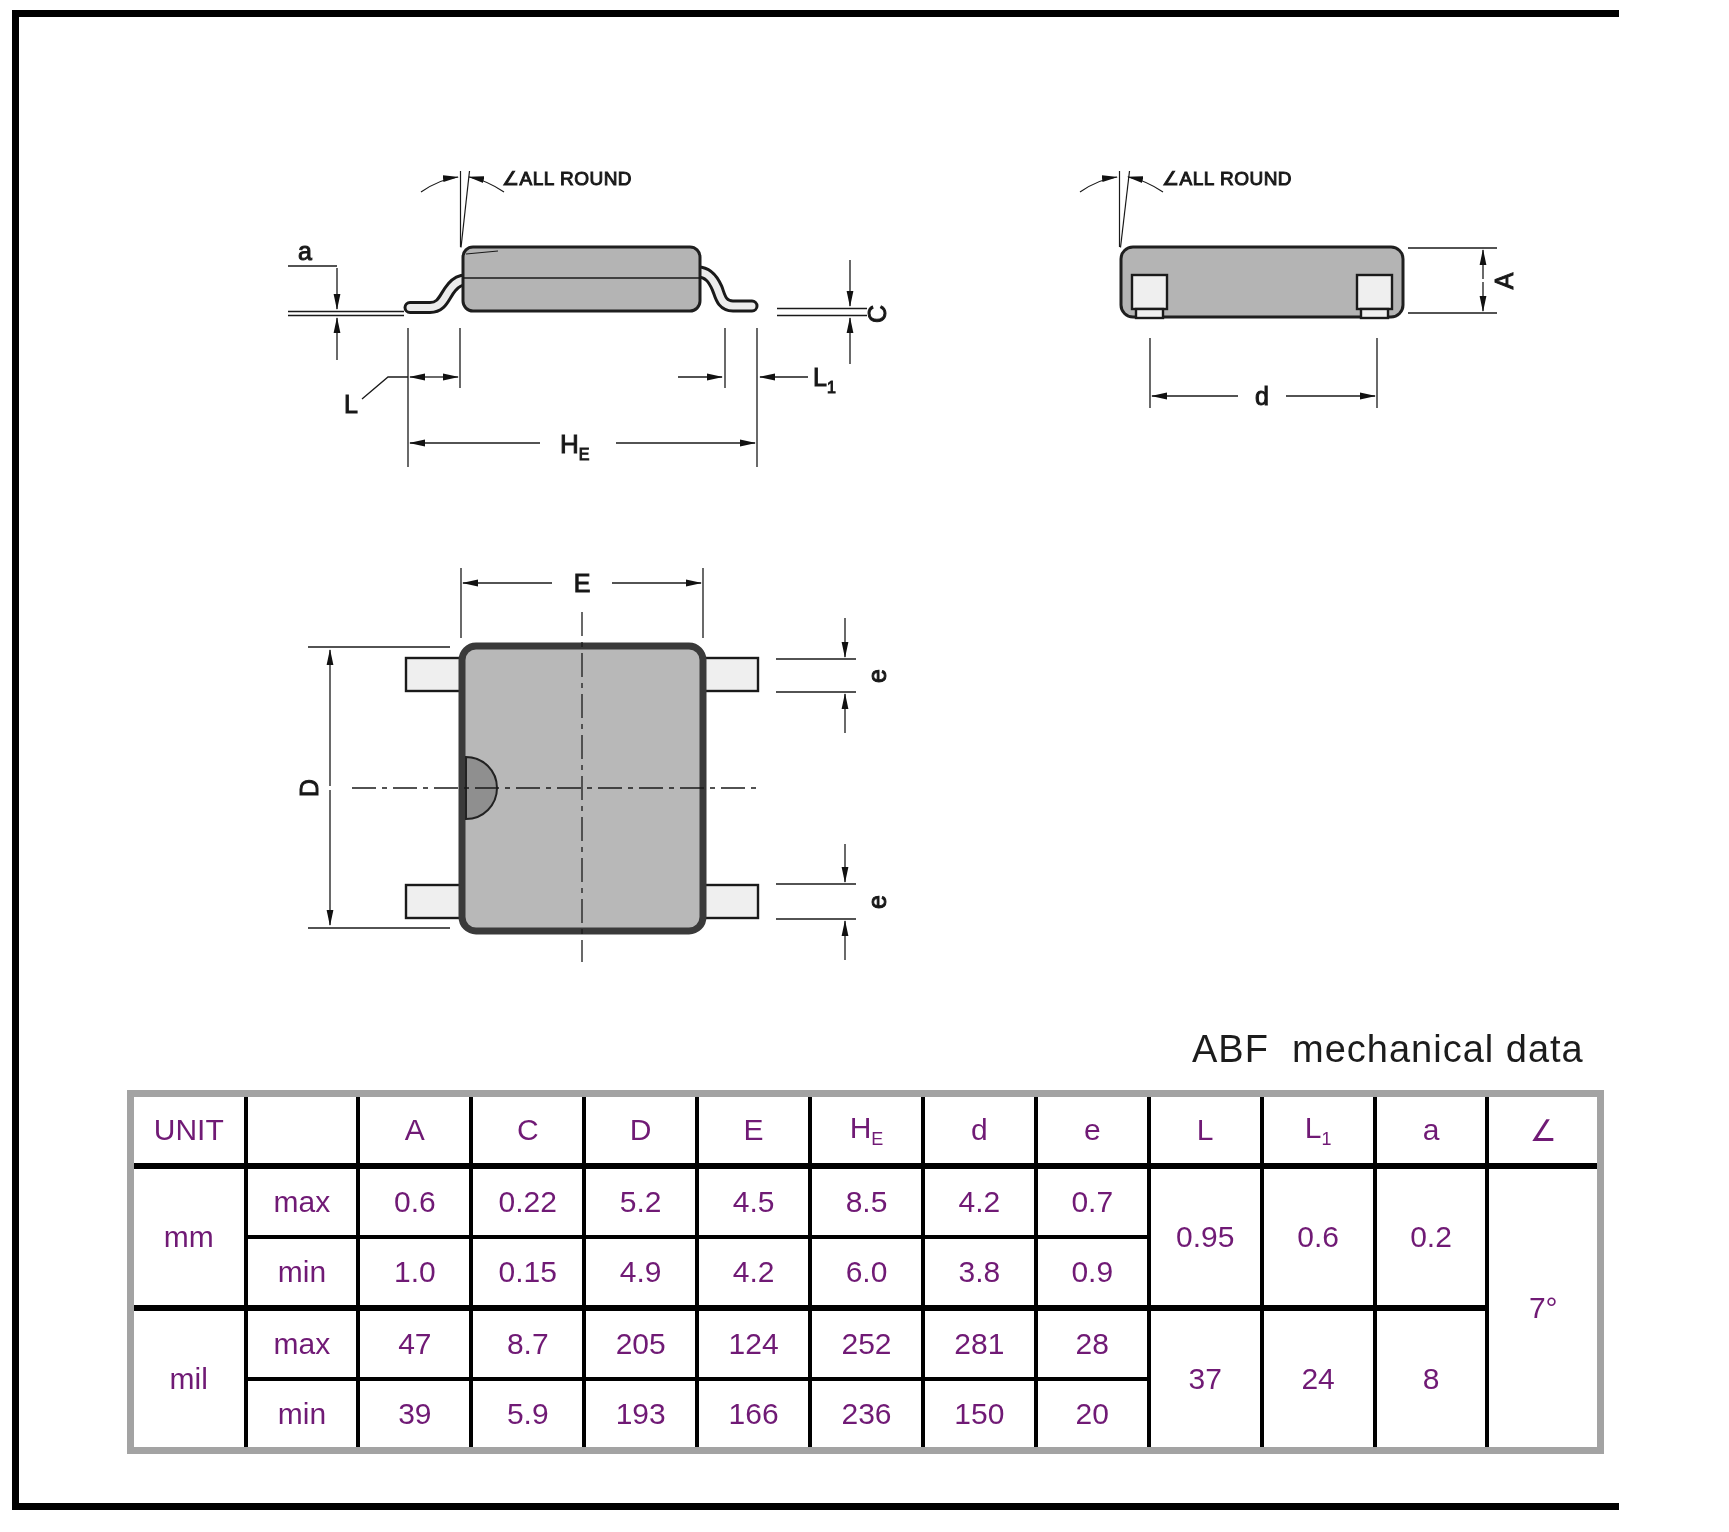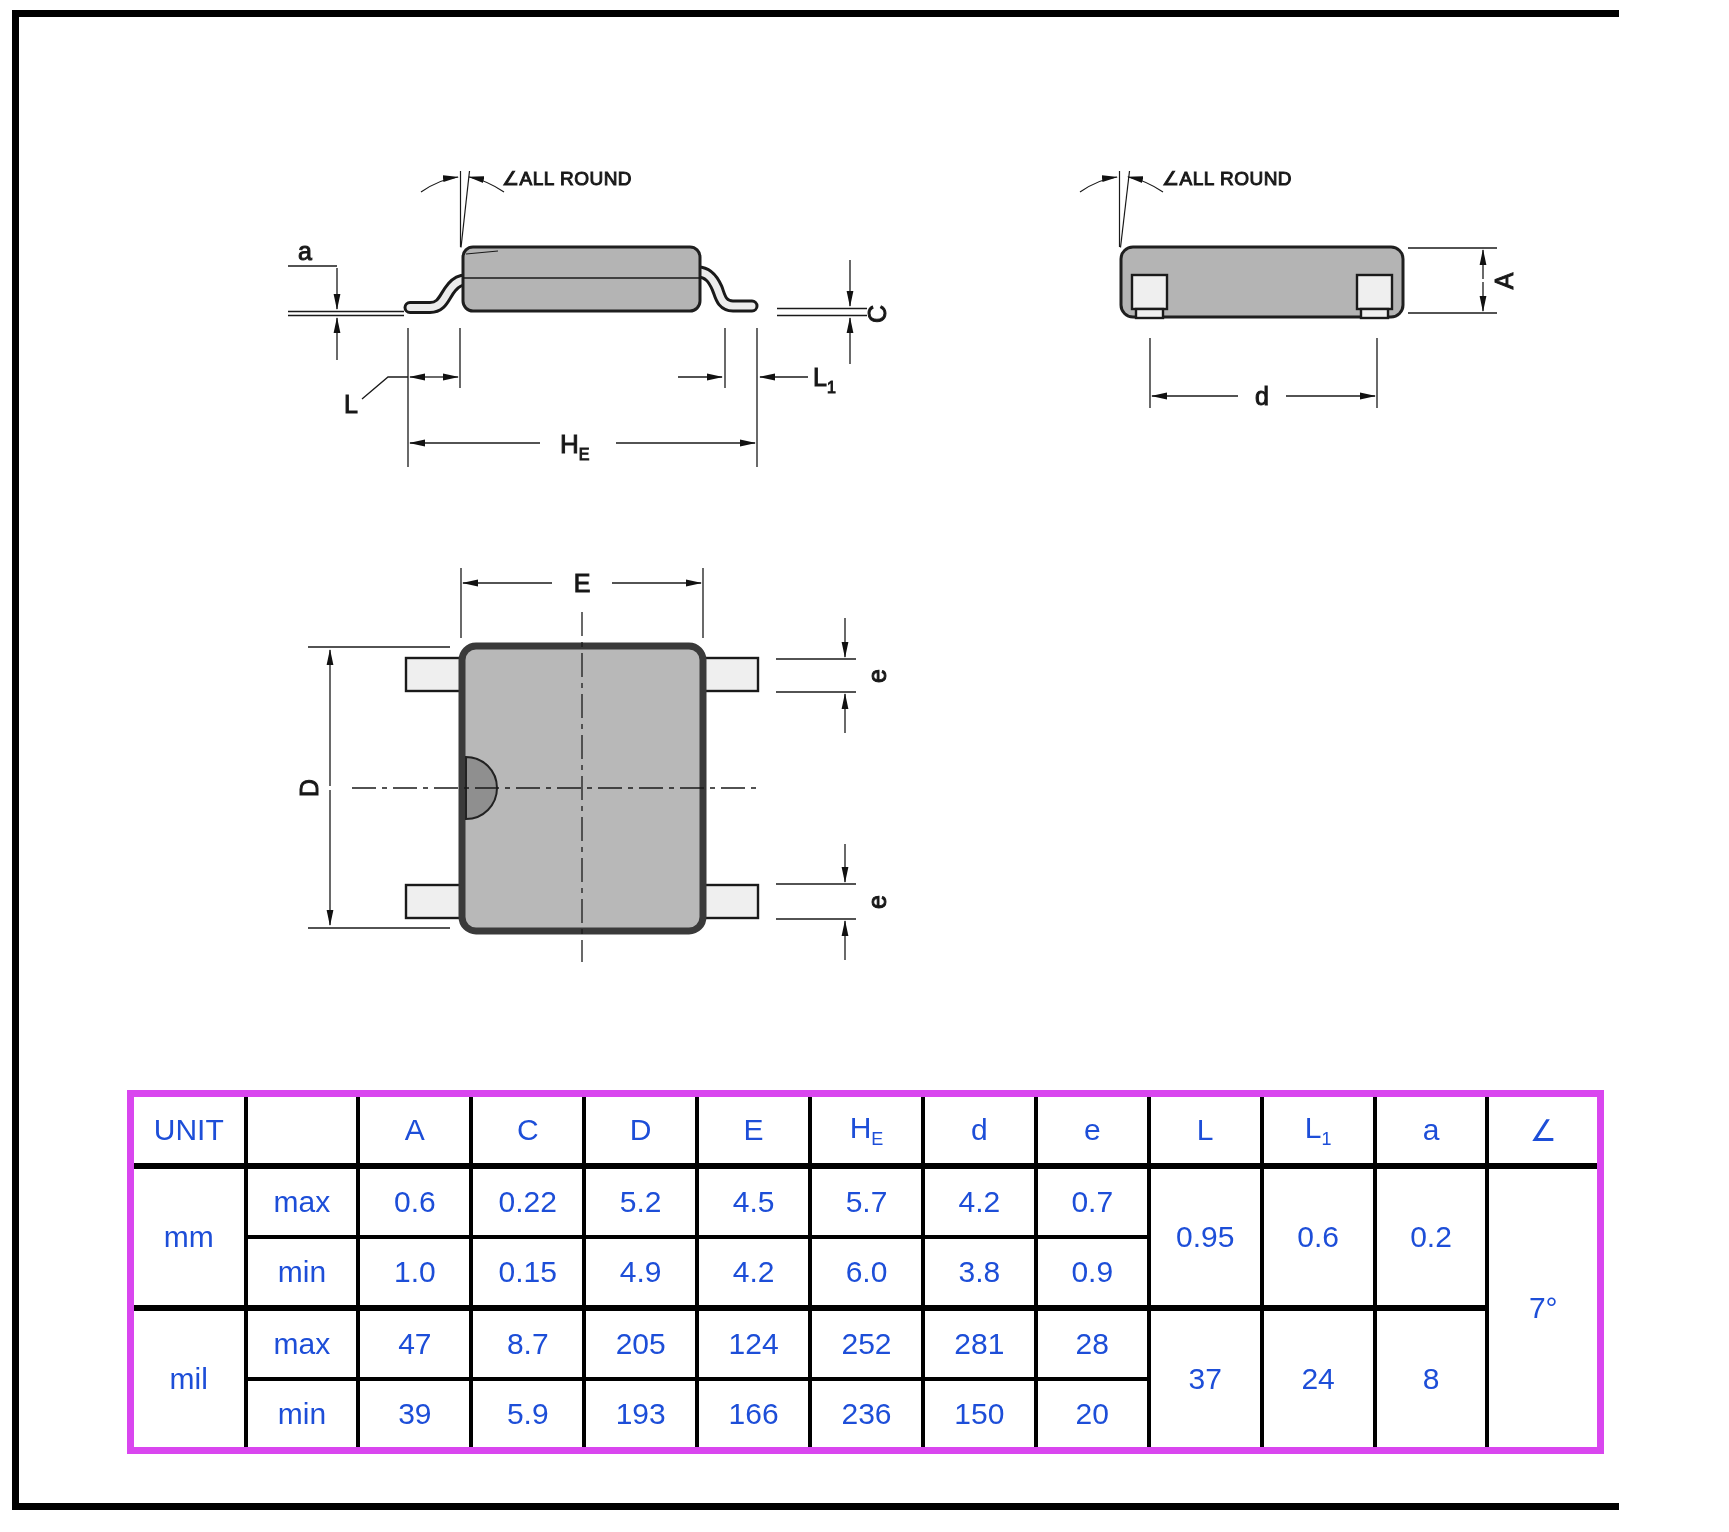--- a/index.html
+++ b/index.html
@@ -5,22 +5,22 @@
   html,body{margin:0;padding:0;background:#fff;}
   .page{position:relative;width:1619px;height:1532px;background:#ffffff;
         font-family:"Liberation Sans",sans-serif;overflow:hidden;}
   .frame{position:absolute;left:12px;top:10px;width:1696px;height:1500px;
          border:7px solid #000;box-sizing:border-box;}
   svg.draw{position:absolute;left:0;top:0;}
   svg text{fill:#161616;}
   .title{position:absolute;left:1192px;top:1028px;font-size:38px;color:#1c1c1c;
          letter-spacing:1px;white-space:pre;}
   table.mech{position:absolute;left:127px;top:1090px;width:1477px;height:343px;
-             border-collapse:collapse;table-layout:fixed;border:7px solid #d946ef;
-             font-size:30px;color:#1d4ed8;}
+             border-collapse:collapse;table-layout:fixed;border:7px solid #a3a3a3;
+             font-size:30px;color:#701a75;}
   table.mech td{border:4px solid #000;text-align:center;vertical-align:middle;
                 padding:0;overflow:hidden;}
   table.mech tr.hdr td{height:66px;border-bottom:6px solid #000;}
   table.mech tr.r td{height:66px;}
   table.mech tr.milmax td{border-top:6px solid #000;}
   table.mech sub{font-size:60%;}
   .colUnit{width:115px;}
 </style>
 </head>
 <body>
@@ -181,20 +181,21 @@
       <g stroke-width="1.3">
         <line x1="776" y1="884" x2="856" y2="884"></line>
         <line x1="776" y1="919" x2="856" y2="919"></line>
         <line x1="845" y1="844" x2="845" y2="882" marker-end="url(#ah)"></line>
         <line x1="845" y1="960" x2="845" y2="921" marker-end="url(#ah)"></line>
       </g>
       <text x="886" y="902" font-size="25" text-anchor="middle" transform="rotate(-90 886 902)">e</text>
     </g>
   </svg>
 
+  <div class="title">ABF  mechanical data</div>
 
   <table class="mech">
     <colgroup>
       <col class="colUnit">
         <col>
         <col>
         <col>
         <col>
         <col>
         <col>
@@ -221,21 +222,21 @@
         <td>a</td>
         <td>∠</td>
       </tr>
       <tr class="r">
         <td rowspan="2">mm</td>
         <td>max</td>
         <td>0.6</td>
         <td>0.22</td>
         <td>5.2</td>
         <td>4.5</td>
-        <td>5.7</td>
+        <td>8.5</td>
         <td>4.2</td>
         <td>0.7</td>
         <td rowspan="2">0.95</td>
         <td rowspan="2">0.6</td>
         <td rowspan="2">0.2</td>
         <td rowspan="4">7°</td>
       </tr>
       <tr class="r">
         <td>min</td>
         <td>1.0</td>

